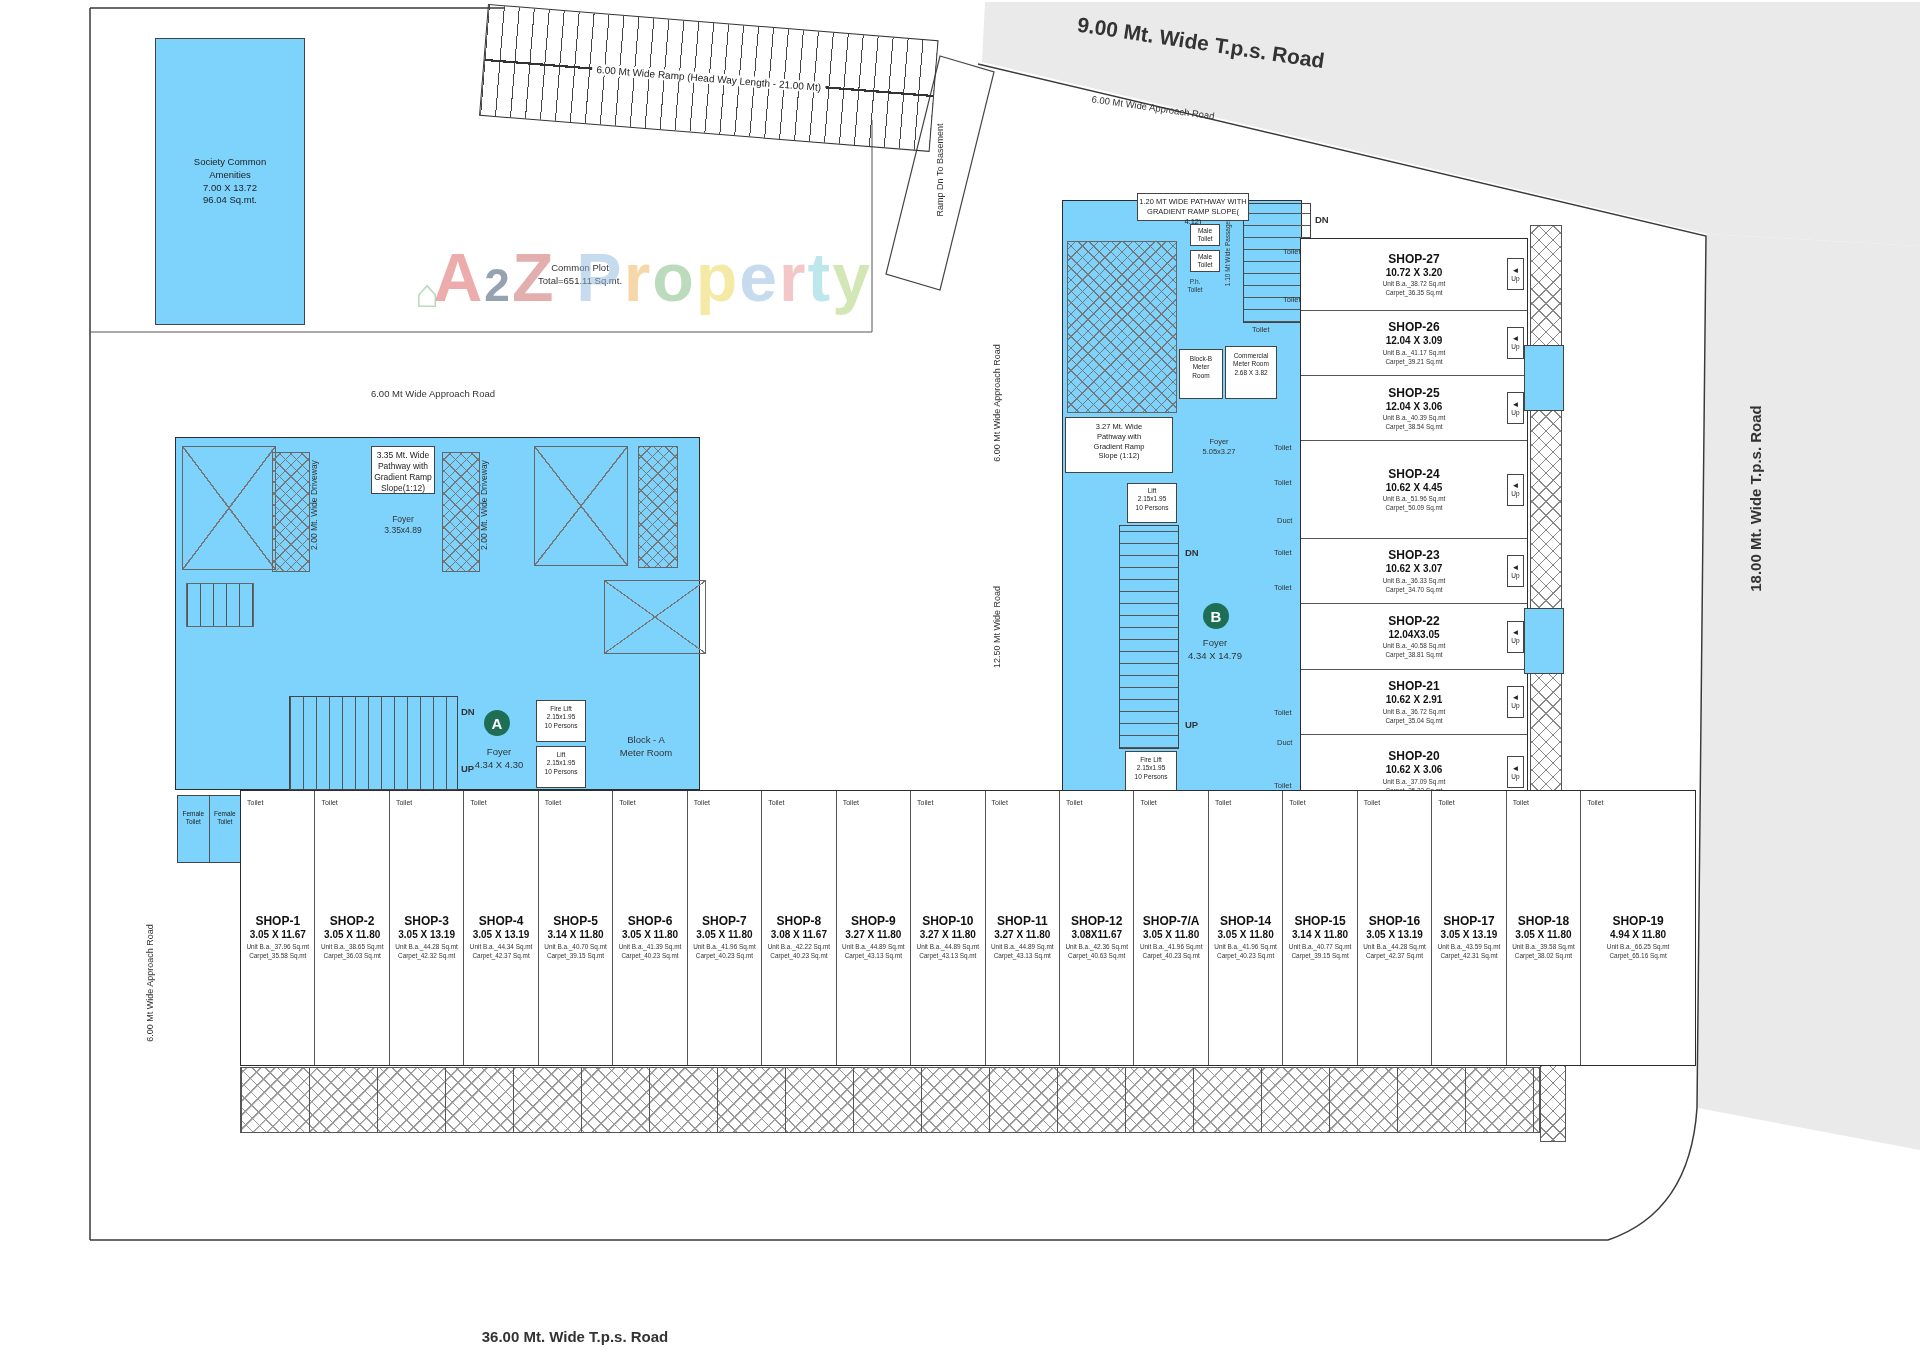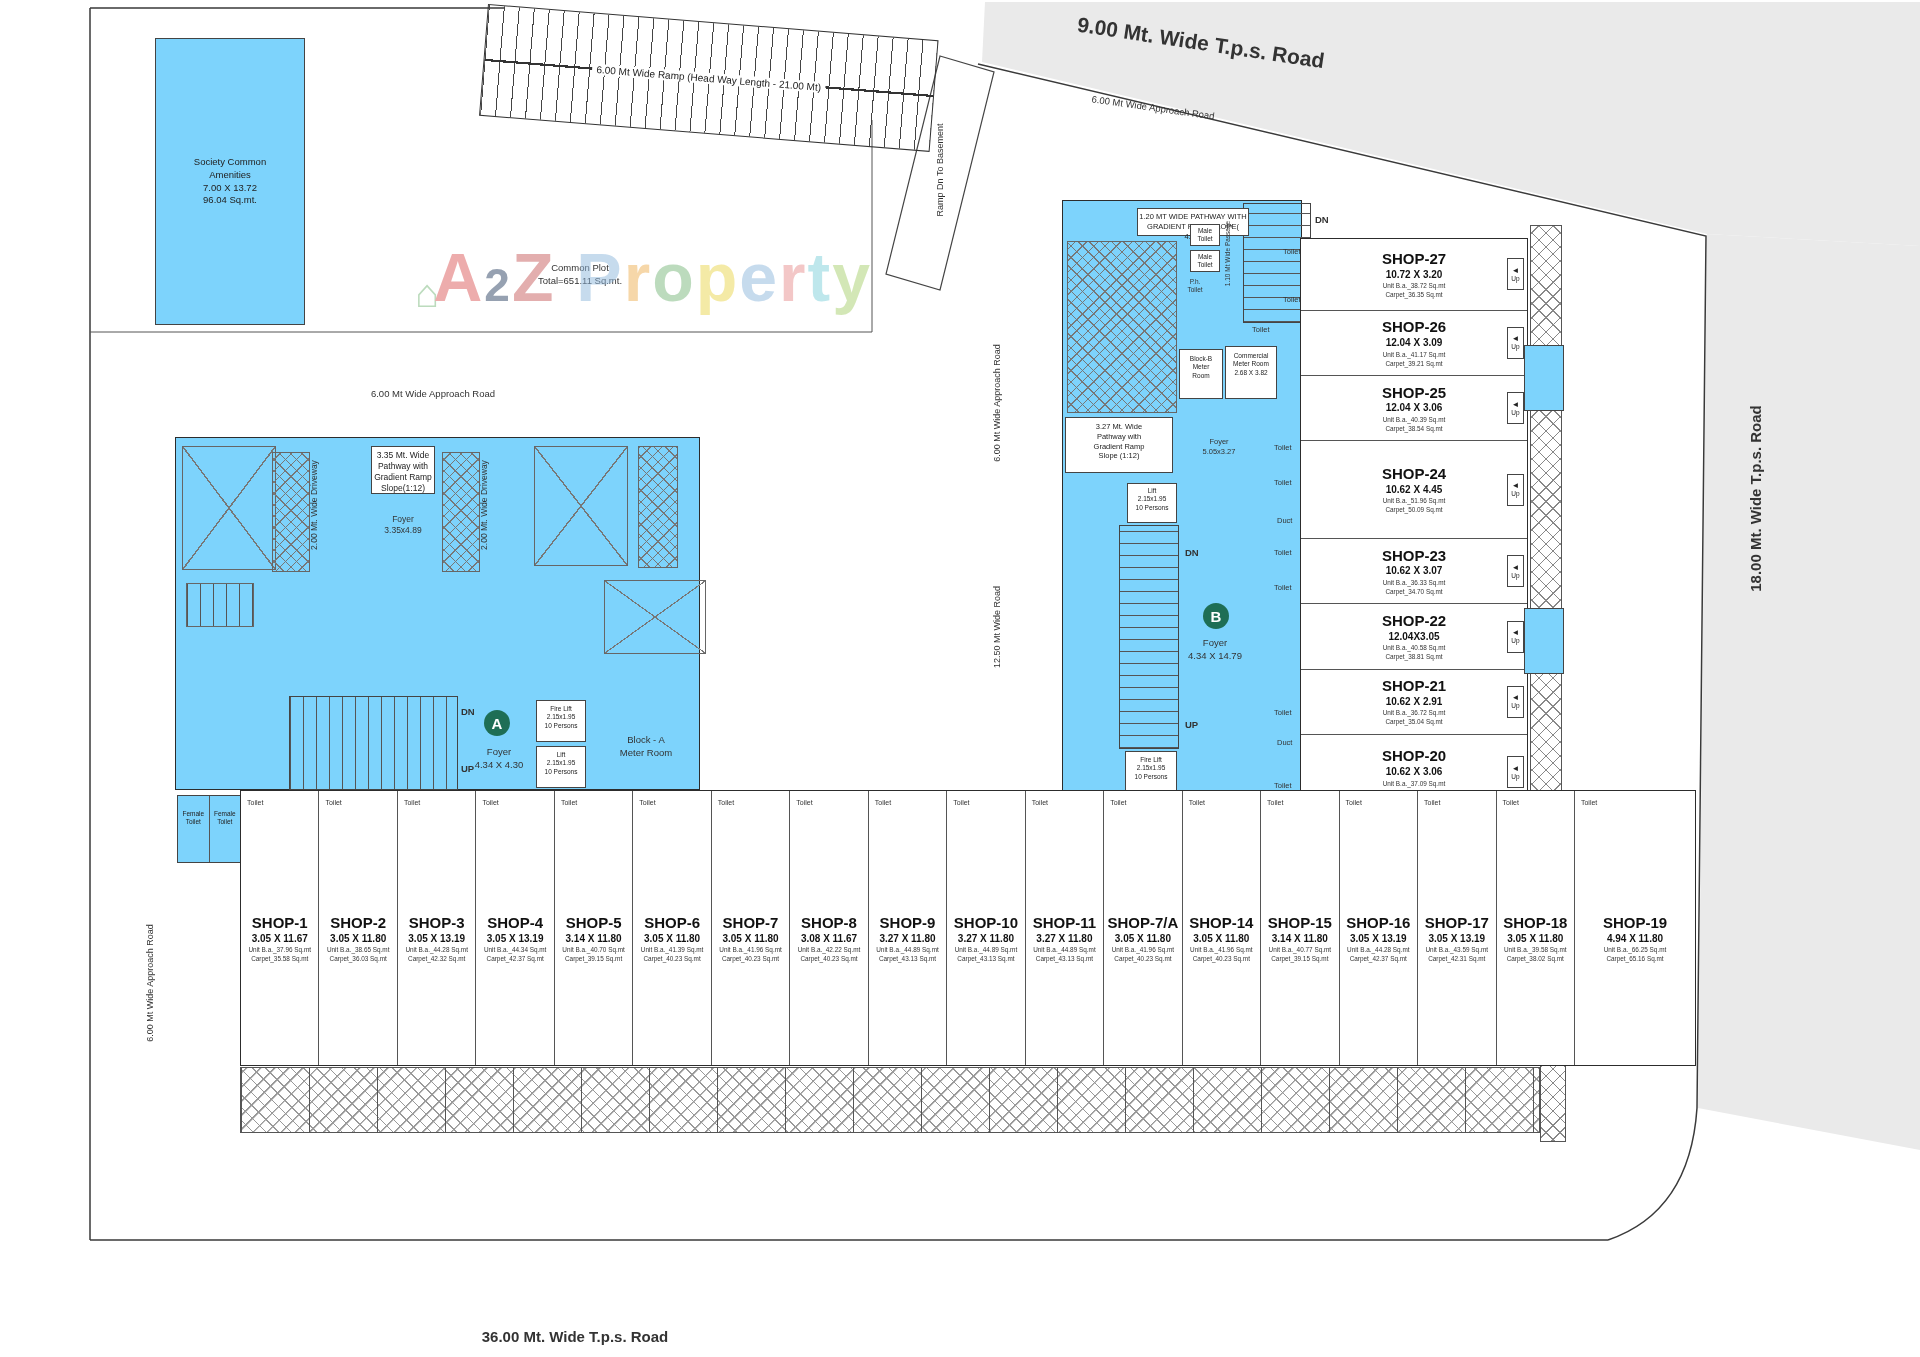--- a/index.html
+++ b/index.html
@@ -24,21 +24,21 @@
   .xhatch{background:
       repeating-linear-gradient(45deg,transparent 0 9px,#888 9px 10px),
       repeating-linear-gradient(-45deg,transparent 0 9px,#888 9px 10px);}
   
   .bshops{position:absolute;left:240px;top:790px;width:1456px;height:276px;display:flex;
           border:1.5px solid #2c2c2c;background:#fff;z-index:2;box-sizing:border-box;}
   .bshop{flex:1;border-right:1px solid #555;position:relative;display:flex;flex-direction:column;box-sizing:border-box;}
   .bshop:last-child{flex:1.55;border-right:none;}
   .cell-toilet{font-size:7px;color:#333;padding:8px 0 0 6px;}
   .bshop-text{margin-top:108px;text-align:center;line-height:1.25;}
-  .shop-name{font-size:15px;font-weight:bold;color:#111;}
+  .shop-name{font-size:12px;font-weight:bold;color:#111;}
   .shop-dim{font-size:10px;font-weight:bold;color:#111;}
   .shop-area{font-size:6.4px;color:#333;margin-top:1px;}
   .steps-strip{position:absolute;left:240px;top:1067px;width:1300px;height:66px;z-index:2;
       border:1px solid #555;box-sizing:border-box;
       background:
        repeating-linear-gradient(90deg,#555 0 1px,transparent 1px 68px),
        repeating-linear-gradient(45deg,transparent 0 8px,#999 8px 9px),
        repeating-linear-gradient(-45deg,transparent 0 8px,#999 9px 10px);}
   
   .rshops{position:absolute;left:1300px;top:238px;width:228px;height:572px;display:flex;flex-direction:column;
@@ -193,21 +193,21 @@
       <div>Foyer</div>
         <div>4.34 X 14.79</div>
     </div>
     <div class="abs note-box small6" style="left:62px;top:550px;width:52px;height:42px;padding-top:4px;">
       <div>Fire Lift</div>
         <div>2.15x1.95</div>
         <div>10 Persons</div>
     </div>
   </div>
 
-  <div class="note-box small7" style="left:1137px;top:208px;width:112px;height:28px;padding-top:3px;">
+  <div class="note-box small7" style="left:1137px;top:193px;width:112px;height:28px;padding-top:3px;">
     <div>1.20 MT  WIDE PATHWAY WITH</div>
       <div>GRADIENT RAMP SLOPE( 4:12)</div>
   </div>
   <div class="note-box small6" style="left:1190px;top:224px;width:30px;height:22px;padding-top:2px;">
     <div>Male</div>
       <div>Toilet</div>
   </div>
   <div class="note-box small6" style="left:1190px;top:250px;width:30px;height:22px;padding-top:2px;">
     <div>Male</div>
       <div>Toilet</div>
@@ -444,20 +444,29 @@
       <div class="bshop-text">
         <div class="shop-name">SHOP-11</div>
         <div class="shop-dim">3.27 X 11.80</div>
         <div class="shop-area">Unit B.a._44.89 Sq.mt</div>
         <div class="shop-area">Carpet_43.13 Sq.mt</div>
       </div>
     </div>
       <div class="bshop">
       <div class="cell-toilet">Toilet</div>
       <div class="bshop-text">
+        <div class="shop-name">SHOP-12</div>
+        <div class="shop-dim">3.08X11.67</div>
+        <div class="shop-area">Unit B.a._42.36 Sq.mt</div>
+        <div class="shop-area">Carpet_40.63 Sq.mt</div>
+      </div>
+    </div>
+      <div class="bshop">
+      <div class="cell-toilet">Toilet</div>
+      <div class="bshop-text">
         <div class="shop-name">SHOP-7/A</div>
         <div class="shop-dim">3.05 X 11.80</div>
         <div class="shop-area">Unit B.a._41.96 Sq.mt</div>
         <div class="shop-area">Carpet_40.23 Sq.mt</div>
       </div>
     </div>
       <div class="bshop">
       <div class="cell-toilet">Toilet</div>
       <div class="bshop-text">
         <div class="shop-name">SHOP-14</div>

